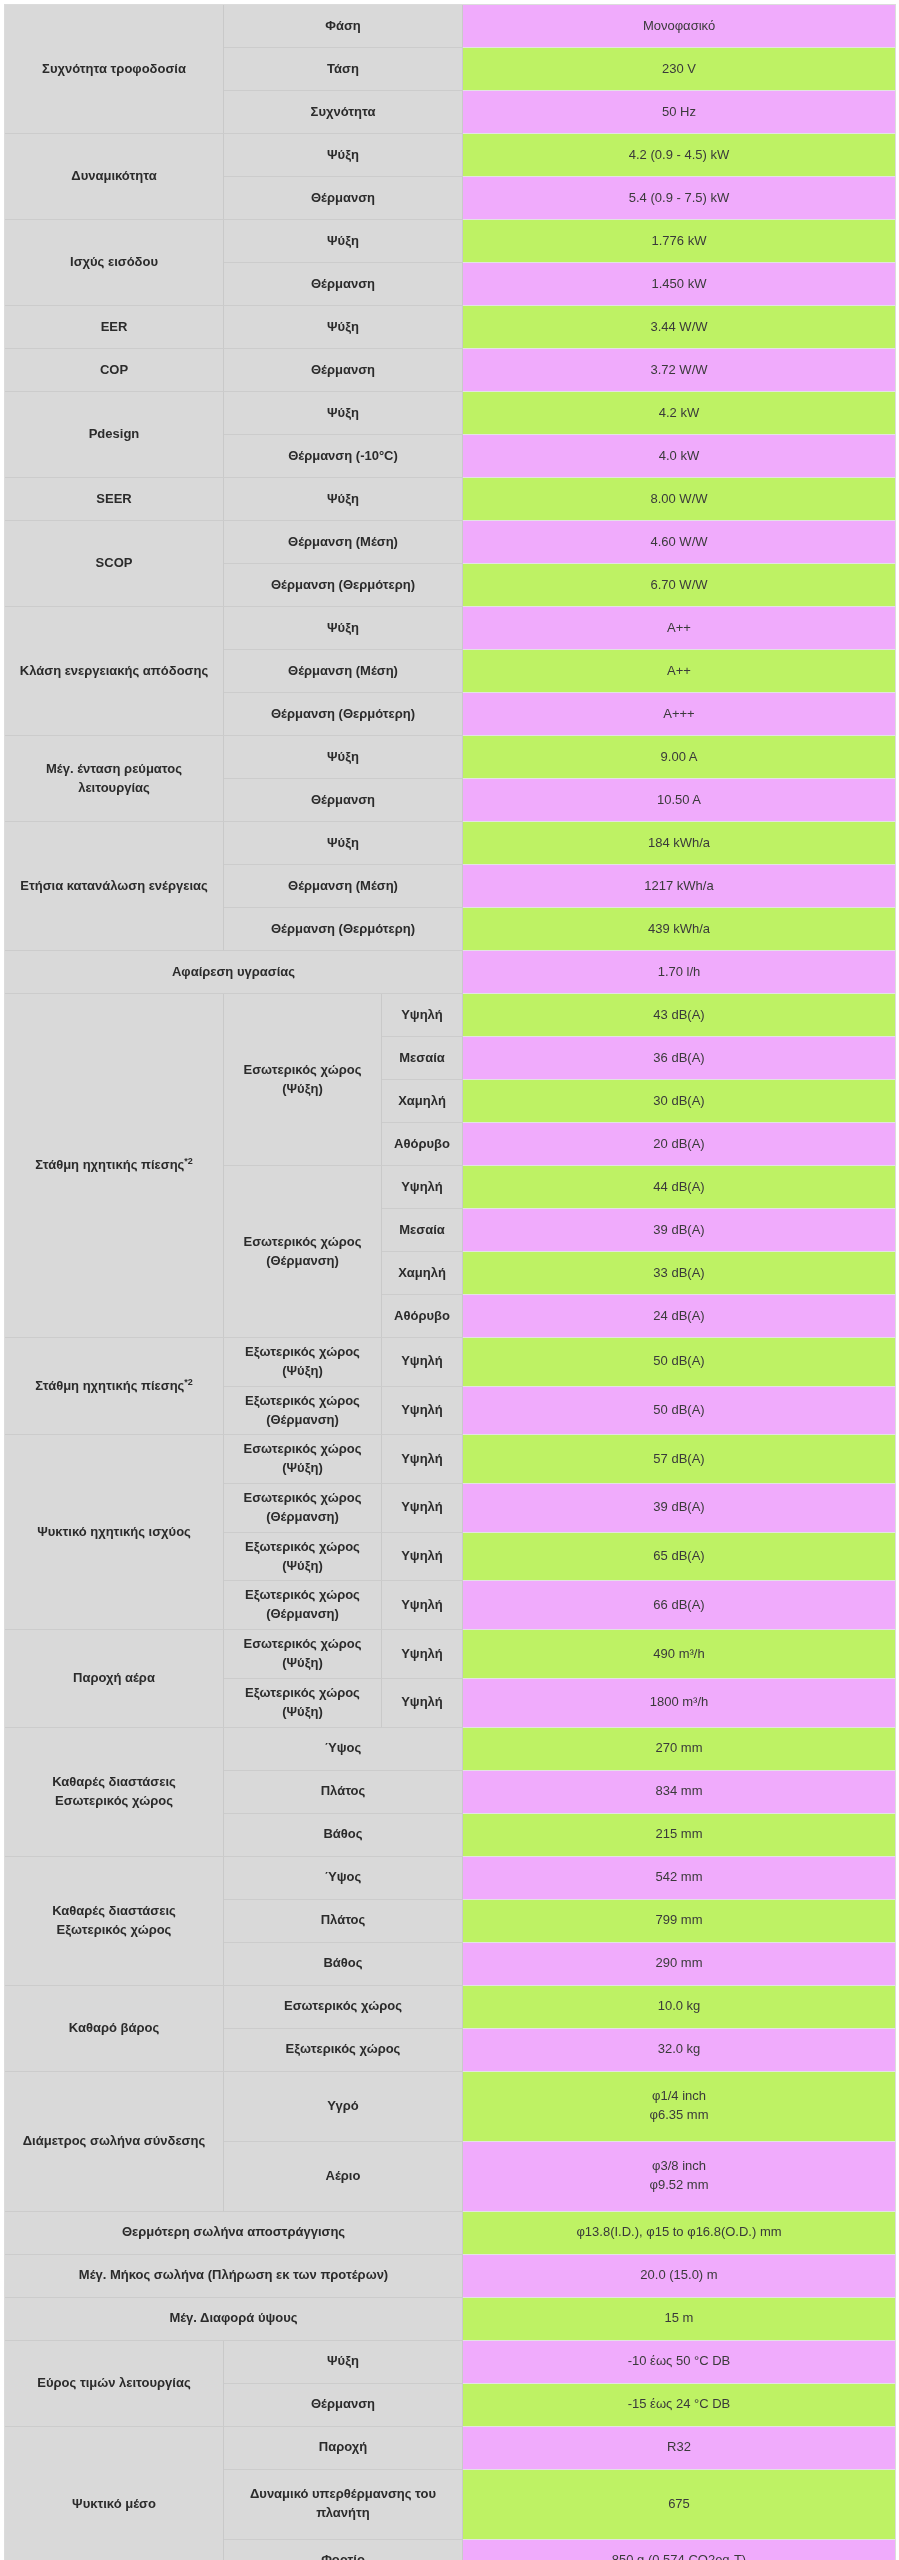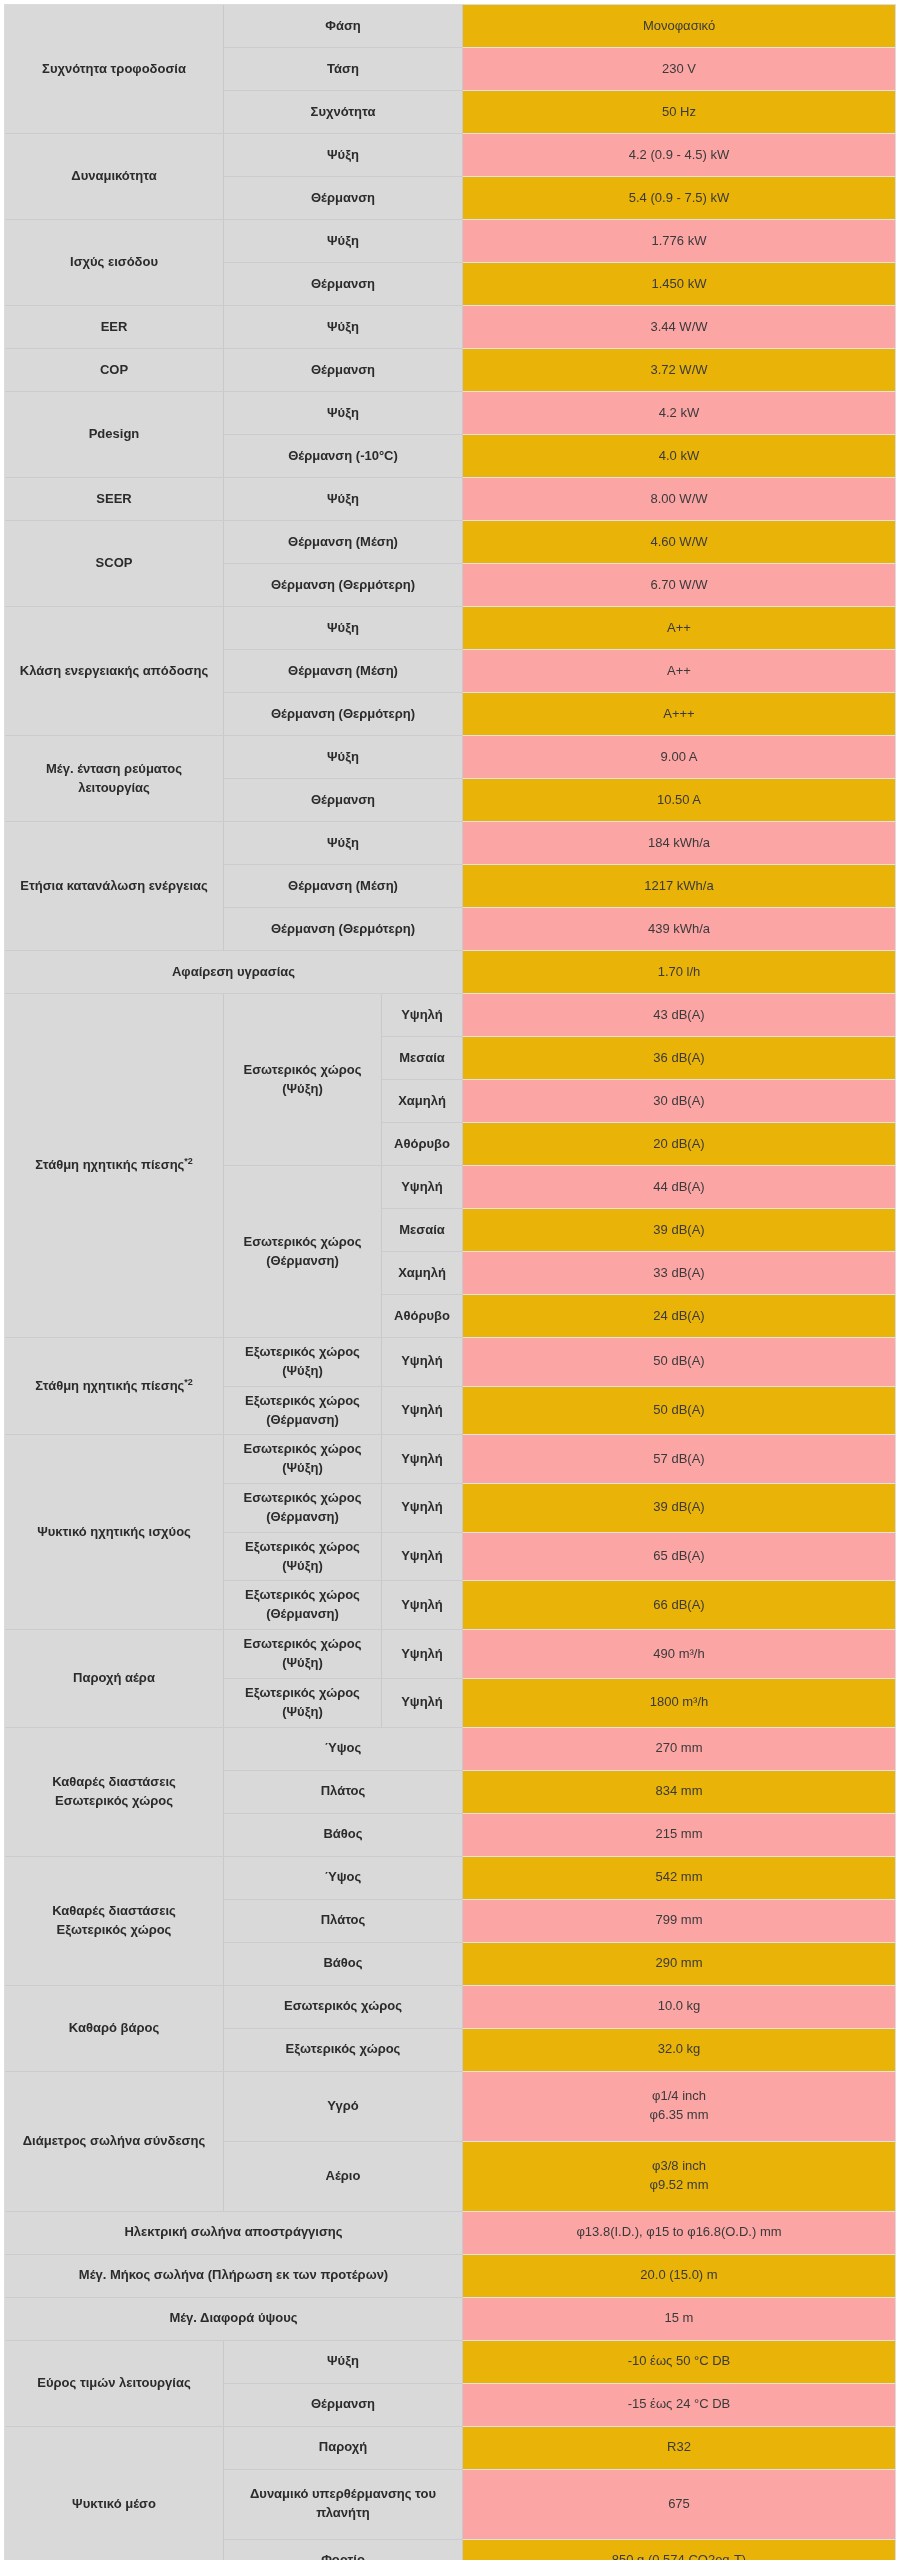--- a/index.html
+++ b/index.html
@@ -33,27 +33,27 @@
   tr { height: 43px; }
   tr.tall { height: 70px; }
   td.cat, td.mid, td.sub {
     background: #d9d9d9;
     color: #2b2b2b;
     font-weight: bold;
     border-right: 1px solid #c9c9c9;
     border-bottom: 1px solid #cccccc;
   }
   td.val {
-    background: #eab308;
+    background: #f0abfc;
     color: #3a3a3a;
     font-weight: normal;
     border-right: 1px solid #dcdcdc;
     border-bottom: 1px solid #e3e3e3;
   }
-  td.val.shade { background: #fca5a5; }
+  td.val.shade { background: #bef264; }
   sup.fnote {
     font-size: 9px;
     font-weight: bold;
     vertical-align: super;
     line-height: 0;
   }
 </style>
 </head>
 <body>
 
@@ -299,21 +299,21 @@
         <td class="sub" colspan="2"><span>Υγρό</span></td>
         <td class="val shade"><span>φ1/4 inch
 φ6.35 mm</span></td>
       </tr>
       <tr class="tall">
         <td class="sub" colspan="2"><span>Αέριο</span></td>
         <td class="val"><span>φ3/8 inch
 φ9.52 mm</span></td>
       </tr>
       <tr>
-        <td class="cat" colspan="3"><span>Ηλεκτρική σωλήνα αποστράγγισης</span></td>
+        <td class="cat" colspan="3"><span>Θερμότερη σωλήνα αποστράγγισης</span></td>
         <td class="val shade"><span>φ13.8(I.D.), φ15 to φ16.8(O.D.) mm</span></td>
       </tr>
       <tr>
         <td class="cat" colspan="3"><span>Μέγ. Μήκος σωλήνα (Πλήρωση εκ των προτέρων)</span></td>
         <td class="val"><span>20.0 (15.0) m</span></td>
       </tr>
       <tr>
         <td class="cat" colspan="3"><span>Μέγ. Διαφορά ύψους</span></td>
         <td class="val shade"><span>15 m</span></td>
       </tr>

